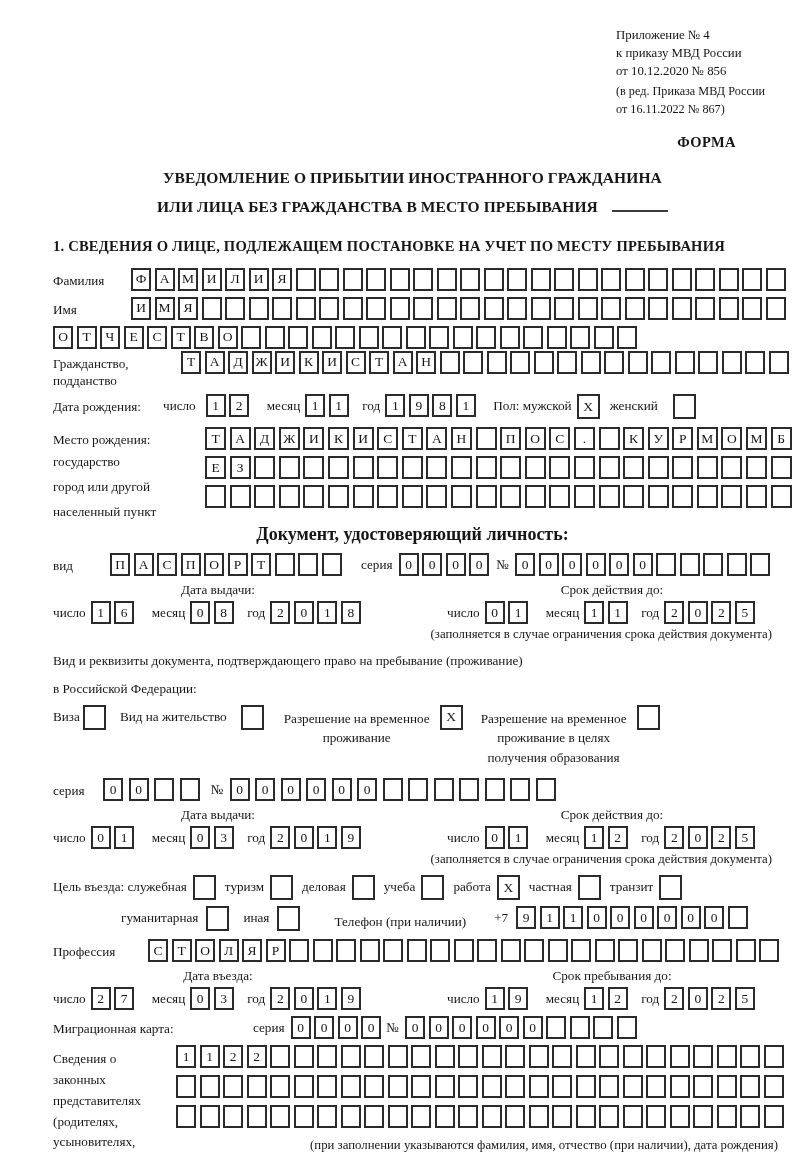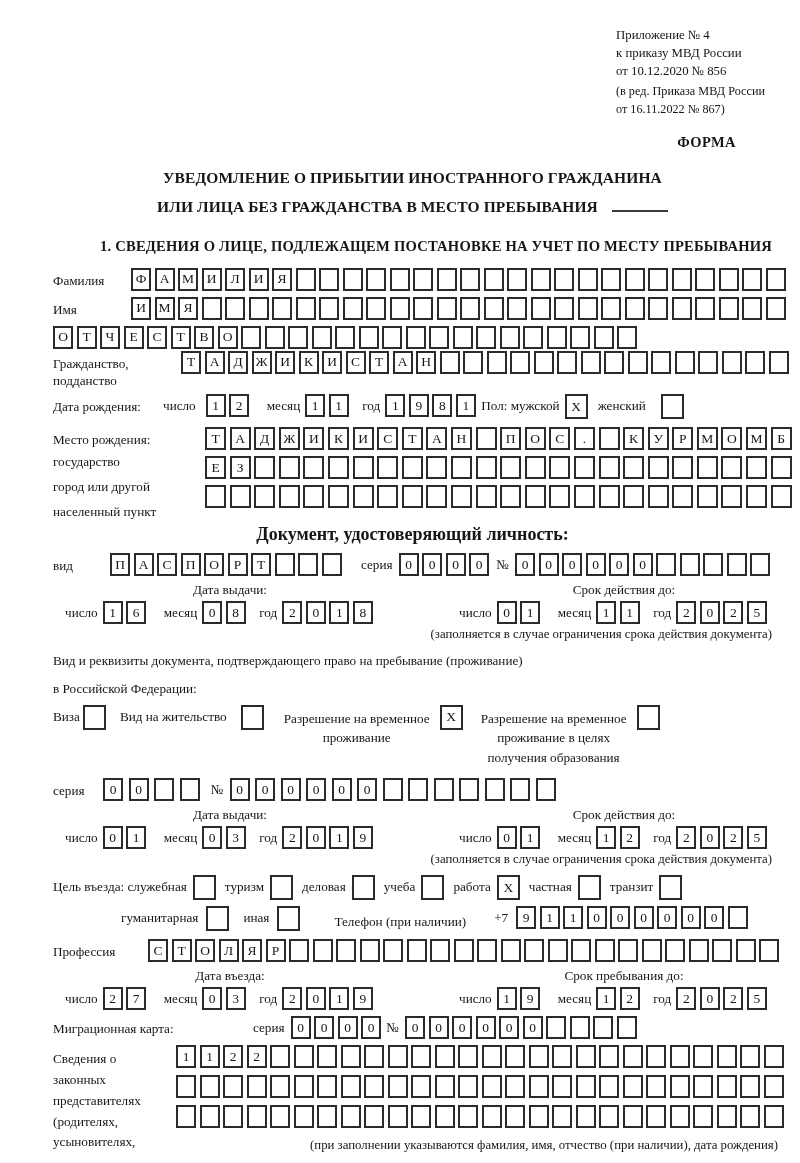--- a/index.html
+++ b/index.html
@@ -8,52 +8,52 @@
   .page{padding:26px 28px 0 53px;position:relative;}
 
   
   .appendix{margin-left:563px;font-size:12.8px;line-height:1.42;}
   .amendment{font-size:12.2px;line-height:1.4;margin-top:3px;}
   .forma{text-align:right;margin:16px 36px 0 0;font-weight:bold;font-size:14.5px;letter-spacing:.4px;}
 
   
   .title{text-align:center;font-weight:bold;font-size:15.5px;margin-top:12px;line-height:1.9;letter-spacing:.1px;}
   .underline{display:inline-block;width:56px;border-bottom:2px solid #3a3a3a;margin-left:14px;vertical-align:baseline;}
-  .section{text-align:right;font-weight:bold;font-size:14.6px;margin-top:16px;letter-spacing:.2px;}
+  .section{text-align:left;font-weight:bold;font-size:14.6px;margin-top:16px;letter-spacing:.2px;}
 
   .form{margin-top:13px;font-size:13.2px;}
   .frow{display:flex;align-items:flex-start;margin-bottom:6px;}
   .flabel{flex:none;padding-top:4px;line-height:1.35;}
   .w78{width:78px;} .w128{width:128px;} .w147{width:147px;} .w152{width:152px;} .w123{width:123px;} .w95{width:95px;} .w57{width:57px;}
 
   .cells{display:inline-flex;flex:none;}
   .cell{flex:none;width:20px;height:23px;border:2px solid #2b2b2b;margin-right:3.5px;
         display:inline-flex;align-items:center;justify-content:center;
         font-size:13.5px;box-sizing:border-box;background:#fff;}
   .mid .cell{width:21px;margin-right:3.6px;}
   .gapwide .cell{margin-right:5.5px;}
 
   .checkbox{flex:none;display:inline-flex;width:23px;height:25px;border:2px solid #2b2b2b;box-sizing:border-box;
             align-items:center;justify-content:center;font-size:13.5px;}
 
   .inlbl{padding-top:4px;margin:0 6px 0 10px;}
   .doc-header{text-align:center;font-weight:bold;font-size:18px;margin:4px 0 8px 0;}
 
   .dpair{display:flex;margin-bottom:2px;}
-  .dhalf{width:372px;flex:none;margin-left:12px;}
+  .dhalf{width:372px;flex:none;}
   .dhalf2{flex:none;margin-left:22px;}
   .dtitle{text-align:center;width:330px;margin-bottom:3px;}
   .dfields{display:flex;align-items:flex-start;}
   .dl{padding-top:4px;margin-right:5px;} .dl2{margin-left:14px;} .dl3{margin-left:10px;}
   .note{text-align:right;font-size:12.8px;margin:3px 0 8px 0;}
 
   .plain{margin:2px 0 6px 0;line-height:1.6;}
   .ckrow{display:flex;align-items:flex-start;margin:2px 0 10px 0;}
   .cklbl{padding-top:4px;} .ctr{text-align:center;line-height:1.5;}
-  .gap6{margin-left:2px;} .gap10{margin-left:10px;} .gap14{margin-left:14px;}
+  .gap6{margin-left:14px;} .gap10{margin-left:10px;} .gap14{margin-left:14px;}
 
   .optpair{display:flex;align-items:flex-start;margin-right:9px;}
   .optpair .cklbl{margin-right:6px;font-family:Liberation Serif, serif;}
 
   .caption{font-size:12.8px;margin:6px 0 0 58px;text-align:center;width:620px;}
 </style>
 </head>
 <body>
 
 <div class="page">

